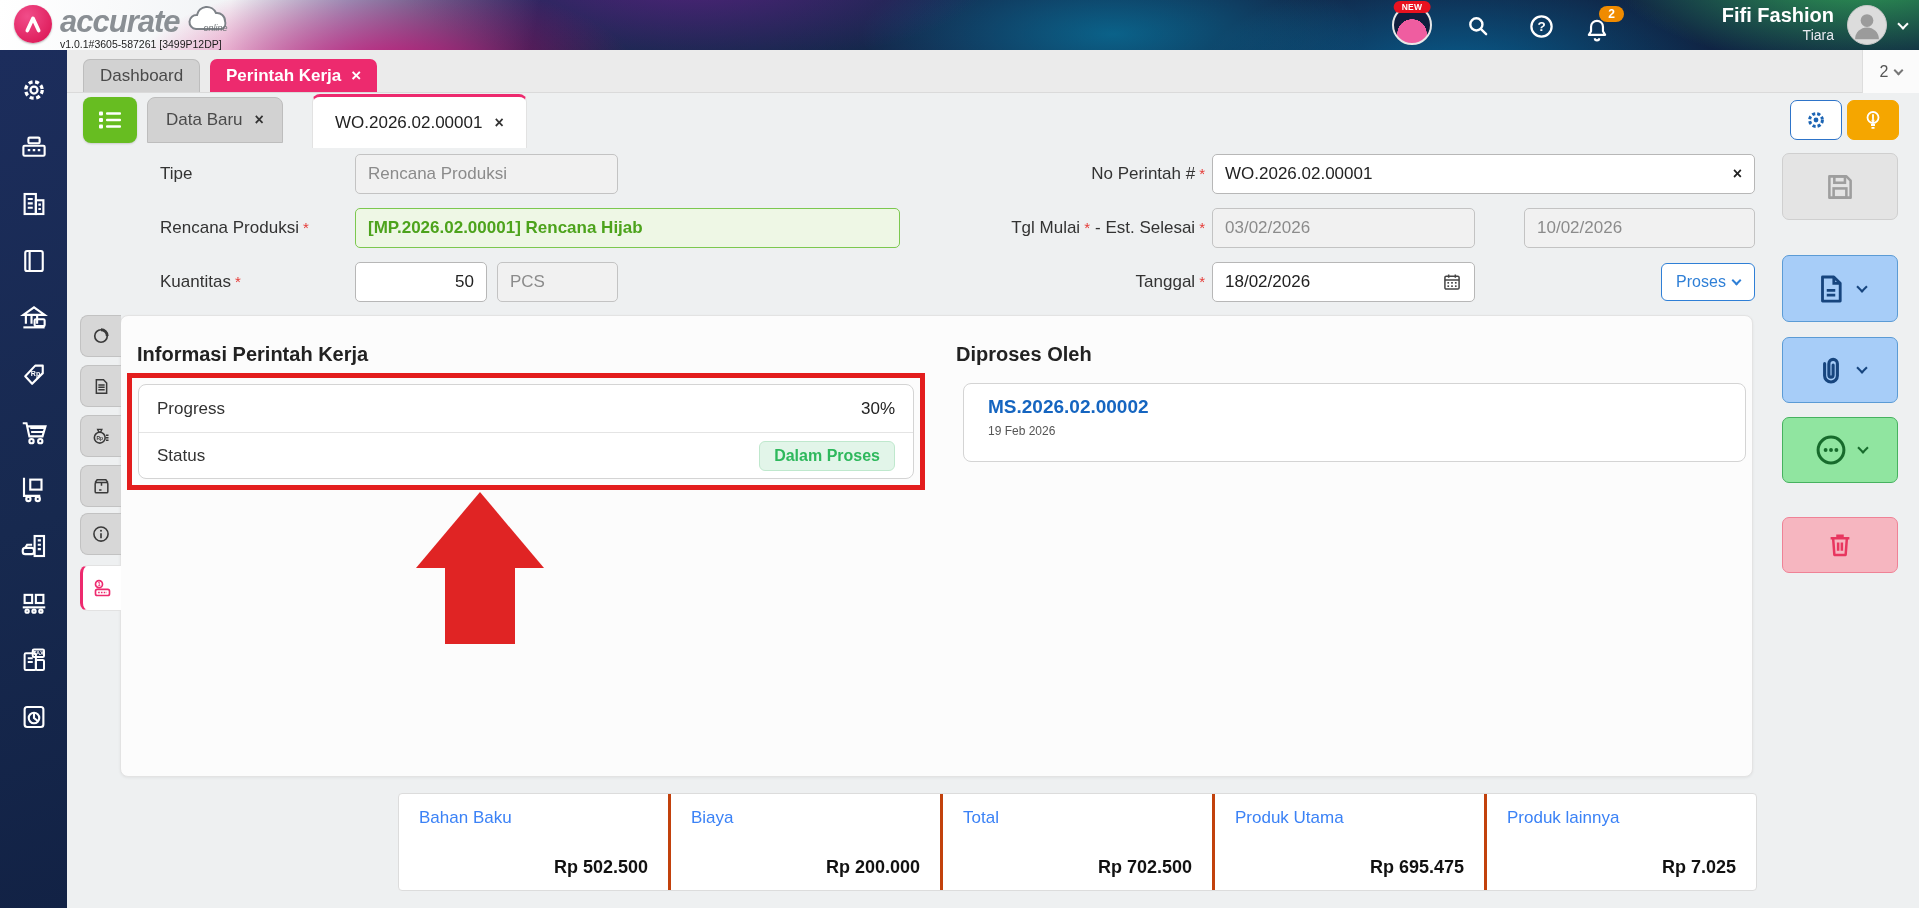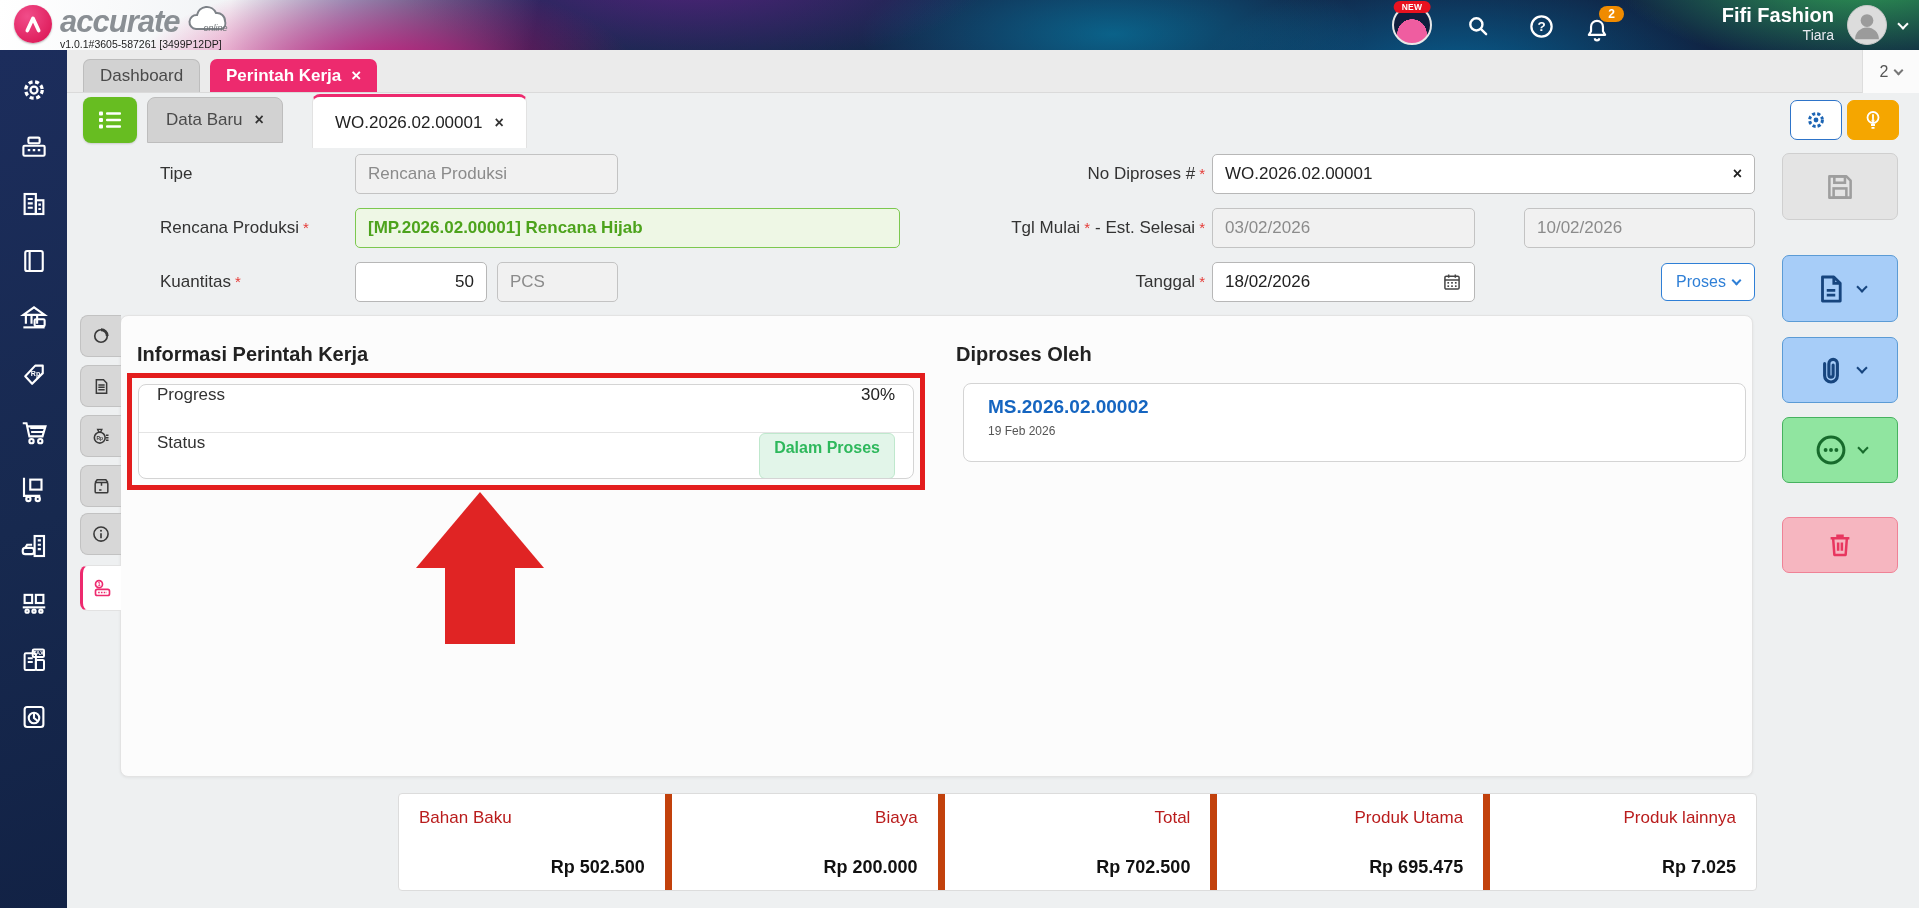--- a/index.html
+++ b/index.html
@@ -90,39 +90,39 @@
   
   .content-card { position:absolute; left:53px; top:265px; width:1633px; height:462px; background:#fcfcfc;
     border:1px solid #e3e3e3; border-radius:8px; box-shadow:0 1px 3px rgba(0,0,0,.06); }
   .strip { position:absolute; left:13px; top:265px; width:41px; }
   .strip-tab { position:absolute; left:0; width:41px; height:42px; background:#d7d7d7; border:1px solid #c2c2c2; border-right:none;
     border-radius:8px 0 0 8px; display:flex; align-items:center; justify-content:center; cursor:pointer; }
   .strip-active { background:#fff; border-color:#e2e2e2; border-left:3px solid #ed2a6e; height:46px; }
   .sec-title { position:absolute; font-size:20px; font-weight:bold; color:#222; top:293px; }
   .red-rect { position:absolute; left:60px; top:323px; width:798px; height:117px; border:5px solid #e31d1d; padding:6px; }
   .info-card { width:100%; height:100%; background:#fff; border:1px solid #d4d4d4; border-radius:8px; overflow:hidden; }
-  .info-row { height:47px; display:flex; padding:0 18px; font-size:17px; color:#333; }
+  .info-row { height:47px; display:flex; align-items:center; padding:0 18px; font-size:17px; color:#333; }
   .info-row + .info-row { border-top:1px solid #e4e4e4; }
   .info-val { margin-left:auto; color:#222; }
   .status-badge { margin-left:auto; background:#e2f5e9; border:1px solid #bfe8cd; color:#2eb85c; font-weight:bold; font-size:16px;
     padding:5px 14px; border-radius:6px; }
   .arrow-head { position:absolute; left:349px; top:442px; width:0; height:0;
     border-left:64px solid transparent; border-right:64px solid transparent; border-bottom:76px solid #e02424; }
   .arrow-stem { position:absolute; left:378px; top:517px; width:70px; height:77px; background:#e02424; }
   .proc-card { position:absolute; left:896px; top:333px; width:783px; height:79px; background:#fff; border:1px solid #d4d4d4;
     border-radius:8px; padding:12px 24px; }
   .proc-link { font-size:19px; font-weight:bold; color:#1565c0; cursor:pointer; }
   .proc-date { font-size:12px; color:#555; margin-top:6px; }
 
   
   .summary { position:absolute; left:331px; top:743px; width:1359px; height:98px; background:#fff; border:1px solid #dcdcdc;
     border-radius:4px; display:flex; }
   .sum-col { flex:1; padding:14px 20px 12px 20px; display:flex; flex-direction:column; }
-  .sum-col + .sum-col { border-left:7px solid #c2410c;align-items:flex-end; }
-  .sum-label { font-size:17px; color:#b91c1c; }
+  .sum-col + .sum-col { border-left:3px solid #c2410c; }
+  .sum-label { font-size:17px; color:#3b82f6; }
   .sum-value { margin-top:auto; align-self:flex-end; font-size:18px; font-weight:bold; color:#111; }
 
   
   .action-btn { position:absolute; left:1782px; width:116px; border-radius:7px; display:flex; align-items:center;
     justify-content:center; gap:10px; cursor:pointer; }
   .a-save { top:153px; height:67px; background:#e4e4e4; border:1px solid #cfcfcf; cursor:default; }
   .a-doc  { top:255px; height:67px; background:#a7cdf8; border:1px solid #5b9bd5; }
   .a-clip { top:337px; height:66px; background:#a7cdf8; border:1px solid #5b9bd5; }
   .a-more { top:417px; height:66px; background:#90e5a0; border:1px solid #46b25f; }
   .a-del  { top:517px; height:56px; background:#f6b6c0; border:1px solid #ef8296; }
@@ -347,21 +347,21 @@
       </div>
 
     <div class="flabel" style="left:93px; top:212px"><span>Kuantitas</span><span class="req">*</span></div>
     <div class="finput f-right" style="left:288px; top:212px; width:132px">
         <span>50</span>
       </div>
     <div class="finput f-disabled" style="left:430px; top:212px; width:121px">
         <span>PCS</span>
       </div>
 
-    <div class="flabel" style="left:850px; top:104px; width:288px; text-align:right"><span>No Diproses #</span><span class="req">*</span></div>
+    <div class="flabel" style="left:850px; top:104px; width:288px; text-align:right"><span>No Perintah #</span><span class="req">*</span></div>
     <div class="finput" style="left:1145px; top:104px; width:543px">
         <span>WO.2026.02.00001</span>
         <span class="input-x">×</span>
       </div>
 
     <div class="flabel" style="left:850px; top:158px; width:288px; text-align:right"><span>Tgl Mulai</span><span class="req">*</span><span style="margin-left:5px">- Est. Selesai</span><span class="req">*</span></div>
     <div class="finput f-disabled" style="left:1145px; top:158px; width:263px">
         <span>03/02/2026</span>
       </div>
     <div class="finput f-disabled" style="left:1457px; top:158px; width:231px">

